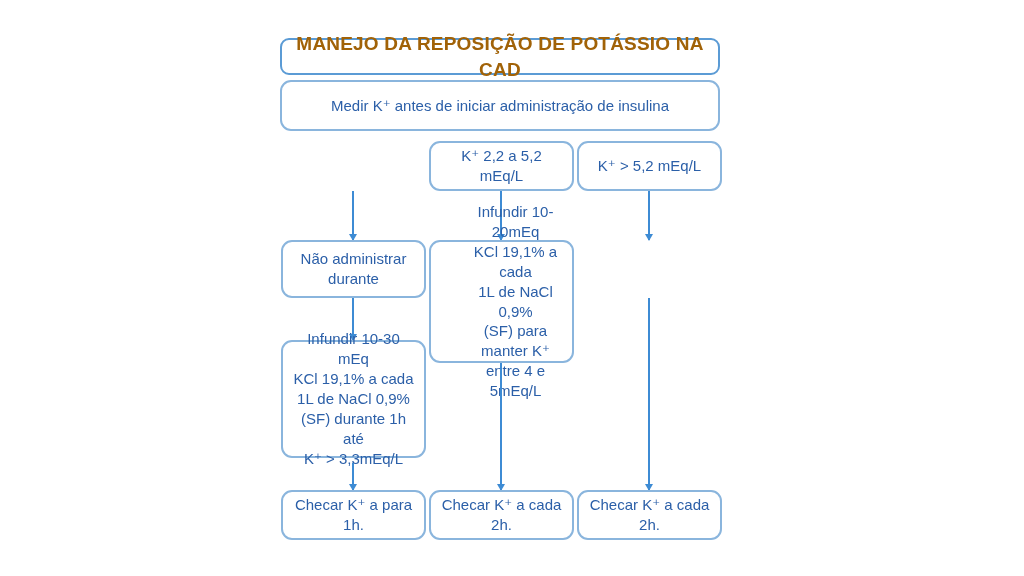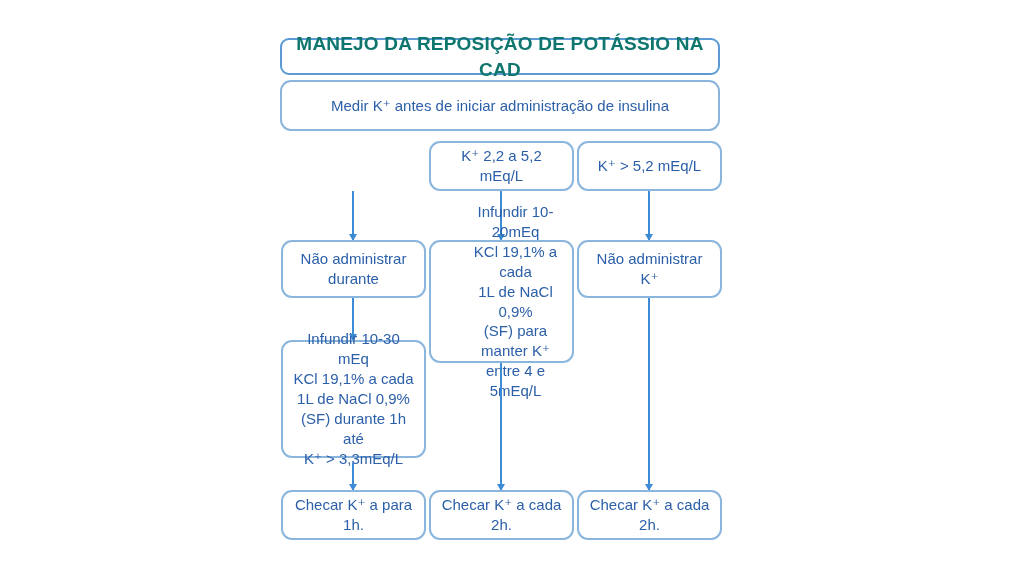--- a/index.html
+++ b/index.html
@@ -34,21 +34,21 @@
     align-items: center;
     justify-content: center;
     text-align: center;
     line-height: 1.33;
     font-size: 15px;
     padding: 4px 8px;
   }
 
   .node.title-node {
     border-color: #5b9bd5;
-    color: #0f766e;
+    color: #a16207;
     font-size: 19px;
     font-weight: bold;
     letter-spacing: 0.2px;
     border-radius: 9px;
   }
 
   .node .txt {
     display: block;
     white-space: pre-line;
   }
@@ -104,23 +104,20 @@
   </div>
 
   <div class="node" style="left:429px; top:240px; width:145px; height:123px;padding-left:36px;">
     <span class="txt">Infundir 10-20mEq
 KCl 19,1% a cada
 1L de NaCl 0,9%
 (SF) para manter K⁺
 entre 4 e 5mEq/L</span>
   </div>
 
-  <div class="node" style="left:577px; top:240px; width:145px; height:58px;">
-    <span class="txt">Não administrar K⁺</span>
-  </div>
 
   <div class="arrow" style="left:352px; top:298px; height:42px;"></div>
 
   <div class="arrow" style="left:500px; top:363px; height:127px;"></div>
 
   <div class="arrow" style="left:648px; top:298px; height:192px;"></div>
 
   <div class="node" style="left:281px; top:340px; width:145px; height:118px;">
     <span class="txt">Infundir 10-30 mEq
 KCl 19,1% a cada

